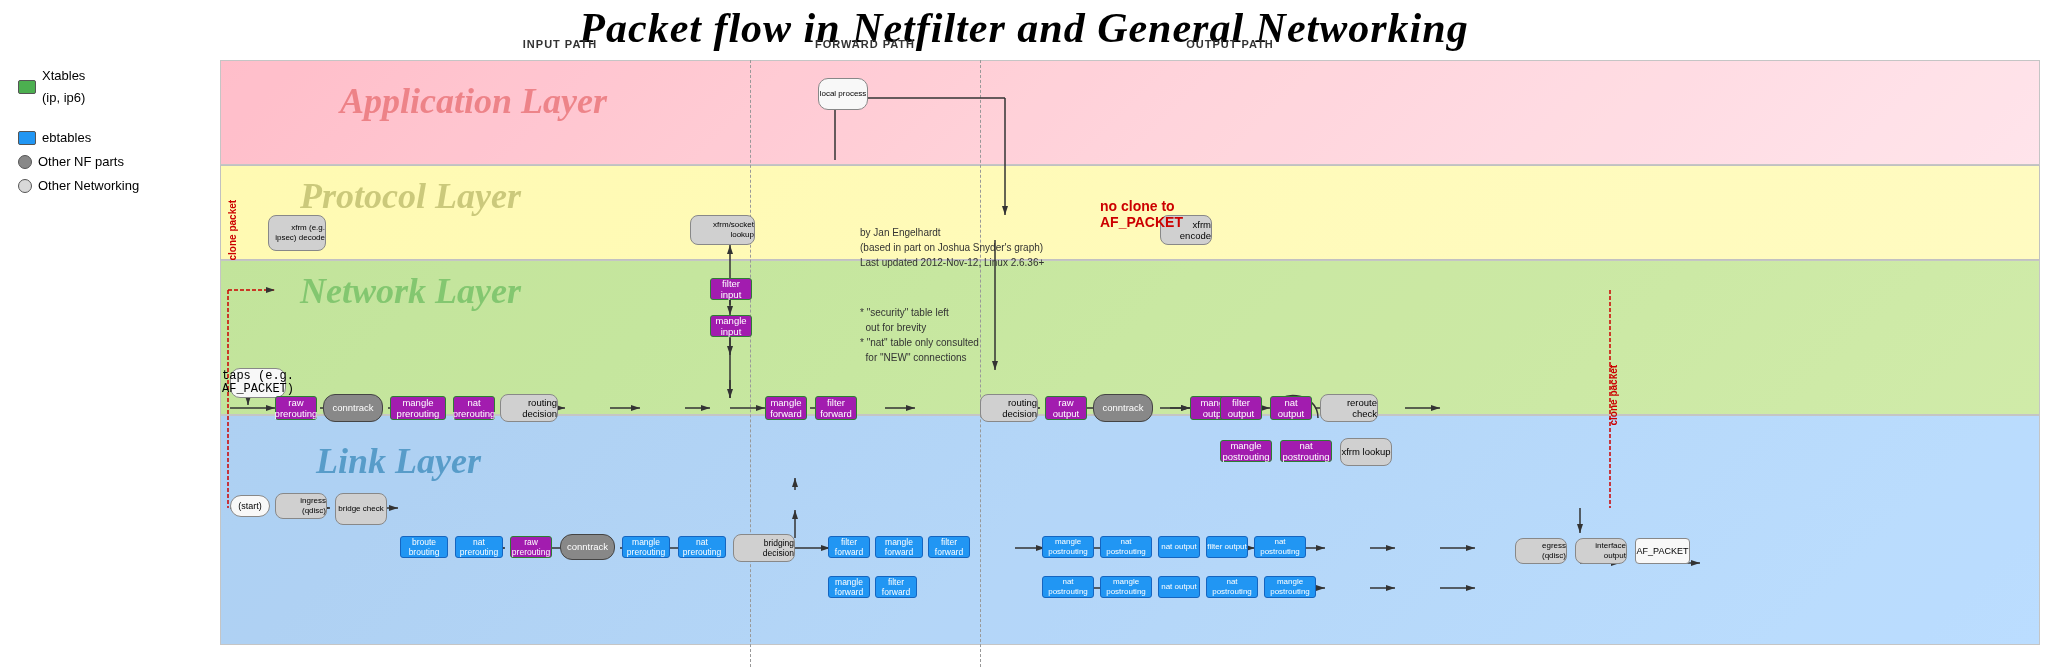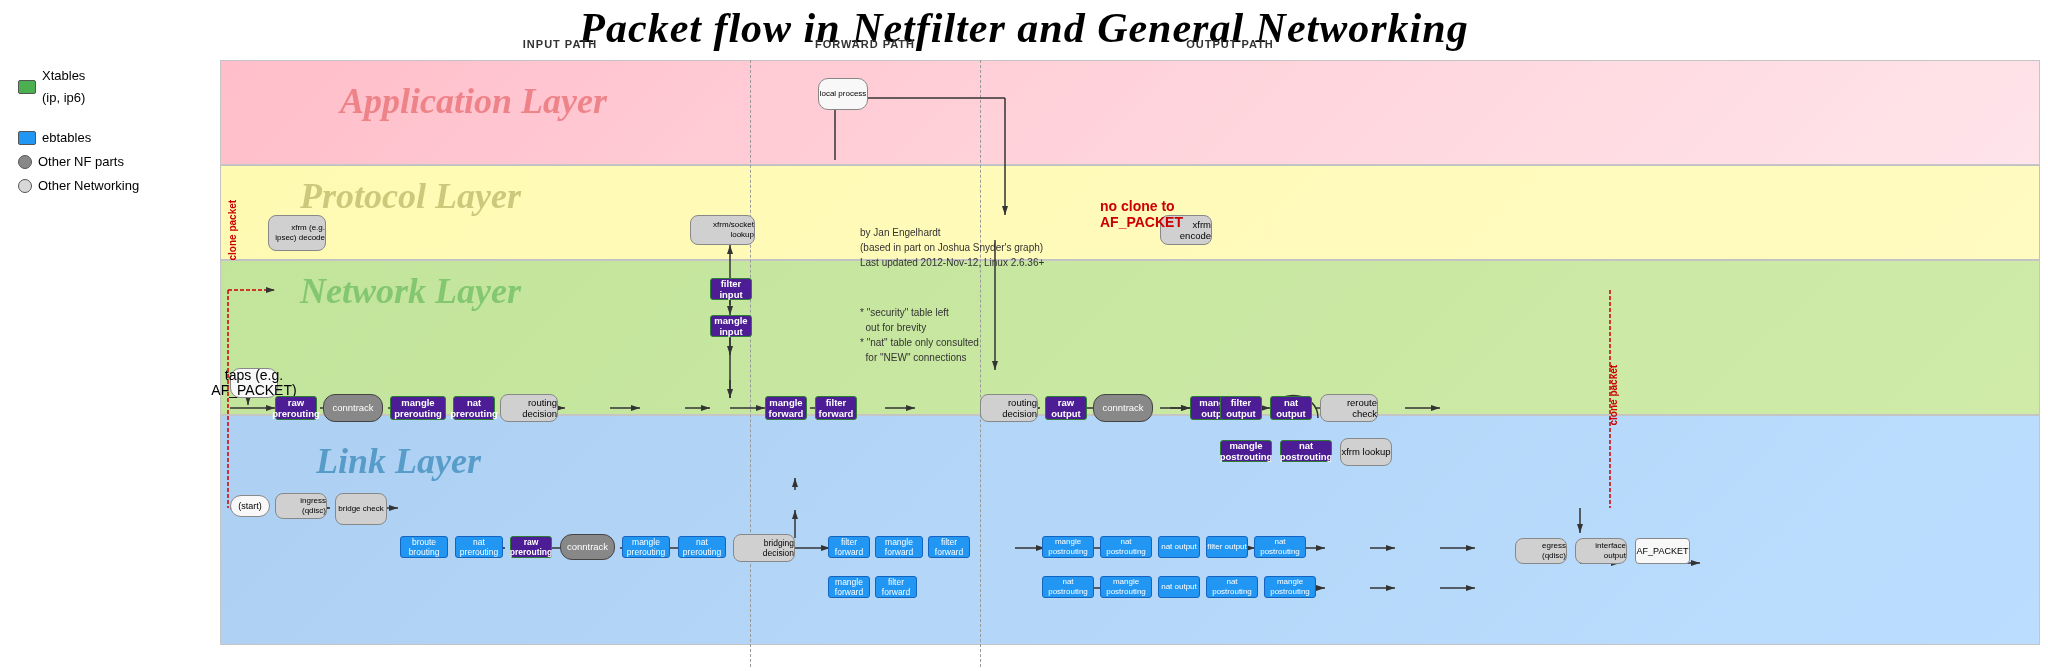--- a/index.html
+++ b/index.html
@@ -117,24 +117,23 @@
       align-items: center;
       justify-content: center;
       text-align: center;
       font-size: 9.5px;
       line-height: 1.2;
       border: 1.5px solid #333;
       border-radius: 3px;
       cursor: default;
     }
     .node-green {
-      background: #4c1d95;
+      background: #a21caf;
       color: #fff;
       border-color: #2e7d32;
-      font-weight: bold;
     }
     .node-blue {
       background: #2196f3;
       color: #fff;
       border-color: #1565c0;
     }
     .node-gray {
       background: #d0d0d0;
       color: #000;
       border-radius: 8px;
@@ -309,21 +308,21 @@
     <line x1="1080" y1="528" x2="1105" y2="528" stroke="#333" stroke-width="1.5" marker-end="url(#arrowhead)"></line>
     <line x1="1150" y1="528" x2="1175" y2="528" stroke="#333" stroke-width="1.5" marker-end="url(#arrowhead)"></line>
     <line x1="1220" y1="528" x2="1255" y2="528" stroke="#333" stroke-width="1.5" marker-end="url(#arrowhead)"></line>
 
     <path d="M 1098 358 C 1098 330, 1055 330, 1055 348" stroke="#333" stroke-width="1.5" fill="none" marker-end="url(#arrowhead)"></path>
 
     <line x1="950" y1="348" x2="970" y2="348" stroke="#333" stroke-width="1.5" marker-end="url(#arrowhead)"></line>
 
   </svg>
 
-  <div class="node node-white" style="left:10px; top:308px; width:48px; height:30px; font-size:14px; line-height:1.1;">taps (e.g. AF_PACKET)</div>
+  <div class="node node-white" style="left:10px; top:308px; width:56px; height:30px; font-size:12px; line-height:1.1;font-family:Liberation Mono, monospace;">taps (e.g. AF_PACKET)</div>
 
   <div class="node node-white" style="left:10px; top:435px; width:40px; height:22px; font-size:9px; border-radius:12px;">(start)</div>
 
   <div class="node node-gray" style="left:55px; top:433px; width:52px; height:26px; font-size:8px;">ingress (qdisc)</div>
 
   <div class="node node-gray" style="left:115px; top:433px; width:52px; height:32px; font-size:8px;">bridge check</div>
 
   <div class="node node-green" style="left:55px; top:336px; width:42px; height:24px;">raw prerouting</div>
 
   <div class="node node-dark" style="left:103px; top:334px; width:60px; height:28px;">conntrack</div>

